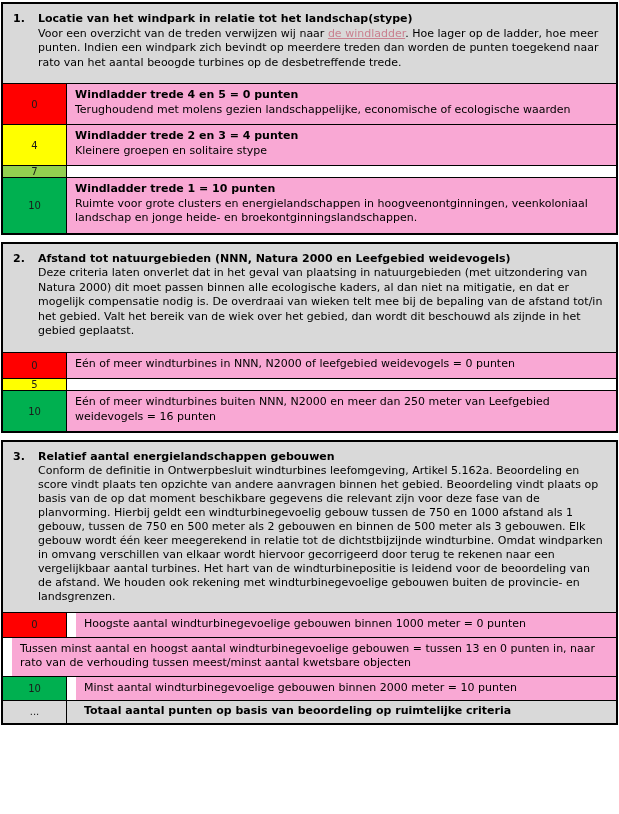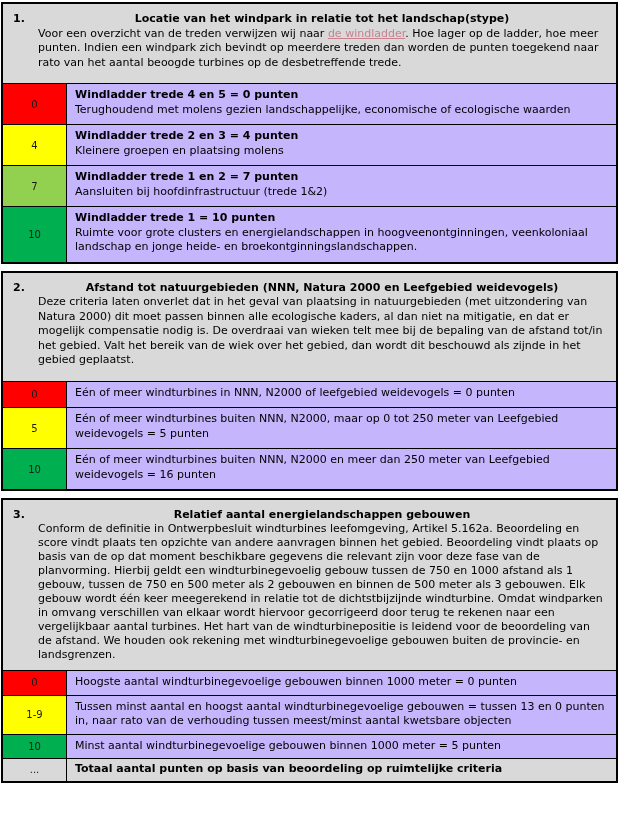--- a/index.html
+++ b/index.html
@@ -25,21 +25,21 @@
     display: flex;
     padding: 8px 10px 13px 10px;
     line-height: 14.5px;
   }
   .sec-num {
     flex: none;
     width: 25px;
     font-weight: bold;
   }
   .sec-content { flex: 1; }
-  .sec-title { font-weight: bold; text-align: center; }
+  .sec-title { font-weight: bold; }
   .sec-body  { }
   .link {
     text-decoration: underline;
     cursor: pointer;
   }
   .row {
     display: flex;
     border-top: 1px solid #000;
     align-items: stretch;
   }
@@ -51,26 +51,26 @@
     display: flex;
     align-items: center;
     justify-content: center;
     font-size: 10px;
     color: #1a1a1a;
   }
   .desc {
     flex: 1;
     padding: 4px 8px 7px 8px;
     line-height: 14.5px;
-    background: #c4b5fd;
+    background: #f9a8d4;
   }
   .row-title { font-weight: bold; }
   .row-desc  { }
   .s3 .sec-header { line-height: 14px; padding-bottom: 8px; }
-  .s3 .desc { padding-bottom: 5px; }
+  .s3 .desc { padding-bottom: 5px; margin-left: 9px; }
   .total-row .desc {
     font-weight: bold;
     padding: 3px 13px 4px 8px;
     background: transparent;
   }
 </style>
 </head>
 <body>
 
 <div class="page">
@@ -89,30 +89,26 @@
       <div class="desc">
         <div class="row-title">Windladder trede 4 en 5 = 0 punten</div>
         <div class="row-desc">Terughoudend met molens gezien landschappelijke, economische of ecologische waarden</div>
       </div>
     </div>
 
     <div class="row">
       <div class="score" style="background-color: rgb(255, 255, 0);">4</div>
       <div class="desc">
         <div class="row-title">Windladder trede 2 en 3 = 4 punten</div>
-        <div class="row-desc">Kleinere groepen en plaatsing molens</div>
+        <div class="row-desc">Kleinere groepen en solitaire stype</div>
       </div>
     </div>
 
     <div class="row">
       <div class="score" style="background-color: rgb(146, 208, 80);">7</div>
-      <div class="desc">
-        <div class="row-title">Windladder trede 1 en 2 = 7 punten</div>
-        <div class="row-desc">Aansluiten bij hoofdinfrastructuur (trede 1&amp;2)</div>
-      </div>
     </div>
 
     <div class="row">
       <div class="score" style="background-color: rgb(0, 176, 80);">10</div>
       <div class="desc">
         <div class="row-title">Windladder trede 1 = 10 punten</div>
         <div class="row-desc">Ruimte voor grote clusters en energielandschappen in hoogveenontginningen, veenkoloniaal landschap en jonge heide- en broekontginningslandschappen.</div>
       </div>
     </div>
   </section>
@@ -128,23 +124,20 @@
 
     <div class="row">
       <div class="score" style="background-color: rgb(255, 0, 0);">0</div>
       <div class="desc">
         <div class="row-desc">Eén of meer windturbines in NNN, N2000 of leefgebied weidevogels = 0 punten</div>
       </div>
     </div>
 
     <div class="row">
       <div class="score" style="background-color: rgb(255, 255, 0);">5</div>
-      <div class="desc">
-        <div class="row-desc">Eén of meer windturbines buiten NNN, N2000, maar op 0 tot 250 meter van Leefgebied weidevogels = 5 punten</div>
-      </div>
     </div>
 
     <div class="row">
       <div class="score" style="background-color: rgb(0, 176, 80);">10</div>
       <div class="desc">
         <div class="row-desc">Eén of meer windturbines buiten NNN, N2000 en meer dan 250 meter van Leefgebied weidevogels = 16 punten</div>
       </div>
     </div>
   </section>
 
@@ -158,30 +151,29 @@
     </div>
 
     <div class="row">
       <div class="score" style="background-color: rgb(255, 0, 0);">0</div>
       <div class="desc">
         <div class="row-desc">Hoogste aantal windturbinegevoelige gebouwen binnen 1000 meter = 0 punten</div>
       </div>
     </div>
 
     <div class="row">
-      <div class="score" style="background-color: rgb(255, 255, 0);">1-9</div>
       <div class="desc">
         <div class="row-desc">Tussen minst aantal en hoogst aantal windturbinegevoelige gebouwen = tussen 13 en 0 punten in, naar rato van de verhouding tussen meest/minst aantal kwetsbare objecten</div>
       </div>
     </div>
 
     <div class="row">
       <div class="score" style="background-color: rgb(0, 176, 80);">10</div>
       <div class="desc">
-        <div class="row-desc">Minst aantal windturbinegevoelige gebouwen binnen 1000 meter = 5 punten</div>
+        <div class="row-desc">Minst aantal windturbinegevoelige gebouwen binnen 2000 meter = 10 punten</div>
       </div>
     </div>
 
     <div class="row total-row" style="background-color: rgb(217, 217, 217);">
       <div class="score">...</div>
       <div class="desc">Totaal aantal punten op basis van beoordeling op ruimtelijke criteria</div>
     </div>
   </section>
 
 </div>

